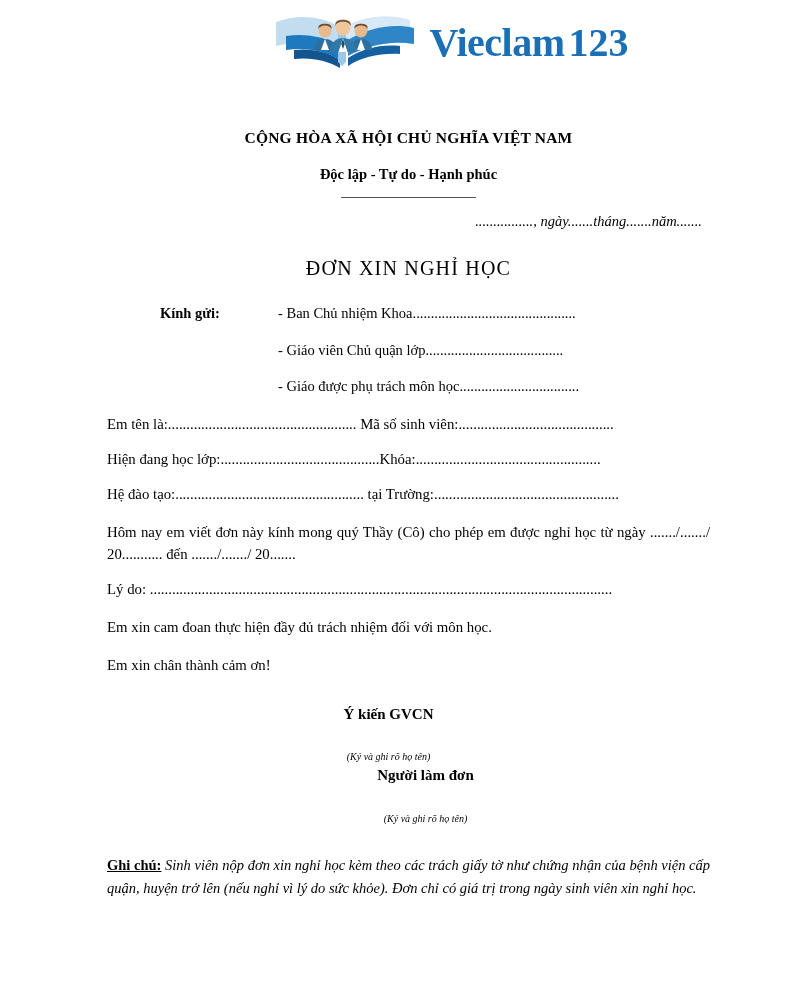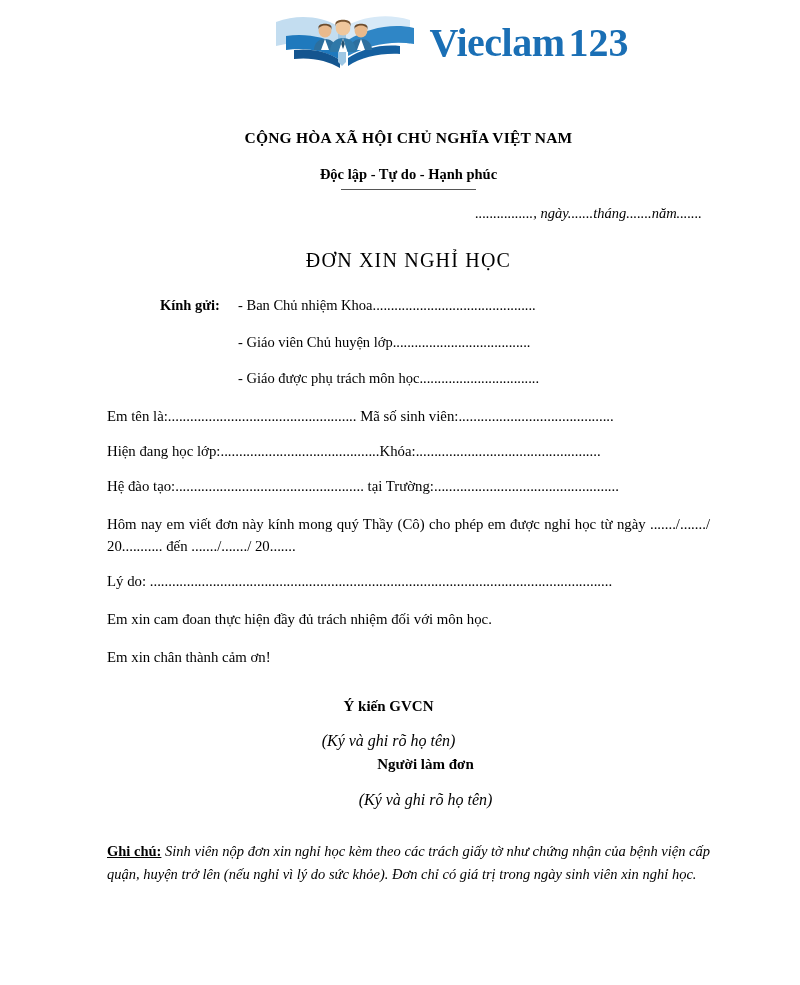--- a/index.html
+++ b/index.html
@@ -61,21 +61,21 @@
   }
   .motto-wrap {
     text-align: center;
     margin-top: 14px;
   }
   .motto {
     display: inline-block;
     font-weight: bold;
     font-size: 14.5px;
     position: relative;
-    padding-bottom: 4px;
+    padding-bottom: 12px;
   }
   .motto::after {
     content: "";
     position: absolute;
     left: 12%;
     right: 12%;
     bottom: 0;
     border-bottom: 1px solid #555;
   }
 
@@ -97,20 +97,21 @@
 
   
   .recipients {
     margin-top: 20px;
     padding-left: 53px;
   }
   .recipient-row {
     display: flex;
     font-size: 14.5px;
     margin-bottom: 15px;
+    gap: 40px;
   }
   .recipient-label {
     font-weight: bold;
     width: 78px;
     flex: none;
   }
   .recipient-value {
     flex: 1;
   }
 
@@ -148,22 +149,22 @@
     text-align: center;
   }
   .sig-col.left  { padding-right: 40px; }
   .sig-col.right { padding-left: 34px; }
   .sig-title {
     font-weight: bold;
     font-size: 15px;
   }
   .sig-sub {
     font-style: italic;
-    font-size: 16px;
-    margin-top: 12px;
+    font-size: 10px;
+    margin-top: 24px;
   }
 
   
   .note {
     margin-top: 28px;
     font-size: 14.5px;
     font-style: italic;
     text-align: justify;
     line-height: 1.62;
   }
@@ -236,21 +237,21 @@
 
   <div class="doc-title">ĐƠN XIN NGHỈ HỌC</div>
 
   <div class="recipients">
     <div class="recipient-row">
       <span class="recipient-label">Kính gửi:</span>
       <span class="recipient-value">- Ban Chủ nhiệm Khoa.............................................</span>
     </div>
     <div class="recipient-row">
       <span class="recipient-label"></span>
-      <span class="recipient-value">- Giáo viên Chủ huyện lớp......................................</span>
+      <span class="recipient-value">- Giáo viên Chủ quận lớp......................................</span>
     </div>
     <div class="recipient-row">
       <span class="recipient-label"></span>
       <span class="recipient-value">- Giáo được phụ trách môn học.................................</span>
     </div>
   </div>
 
   <div class="field-line">Em tên là:................................................... Mã số sinh viên:..........................................</div>
   <div class="field-line">Hiện đang học lớp:...........................................Khóa:..................................................</div>
   <div class="field-line">Hệ đào tạo:................................................... tại Trường:..................................................</div>

